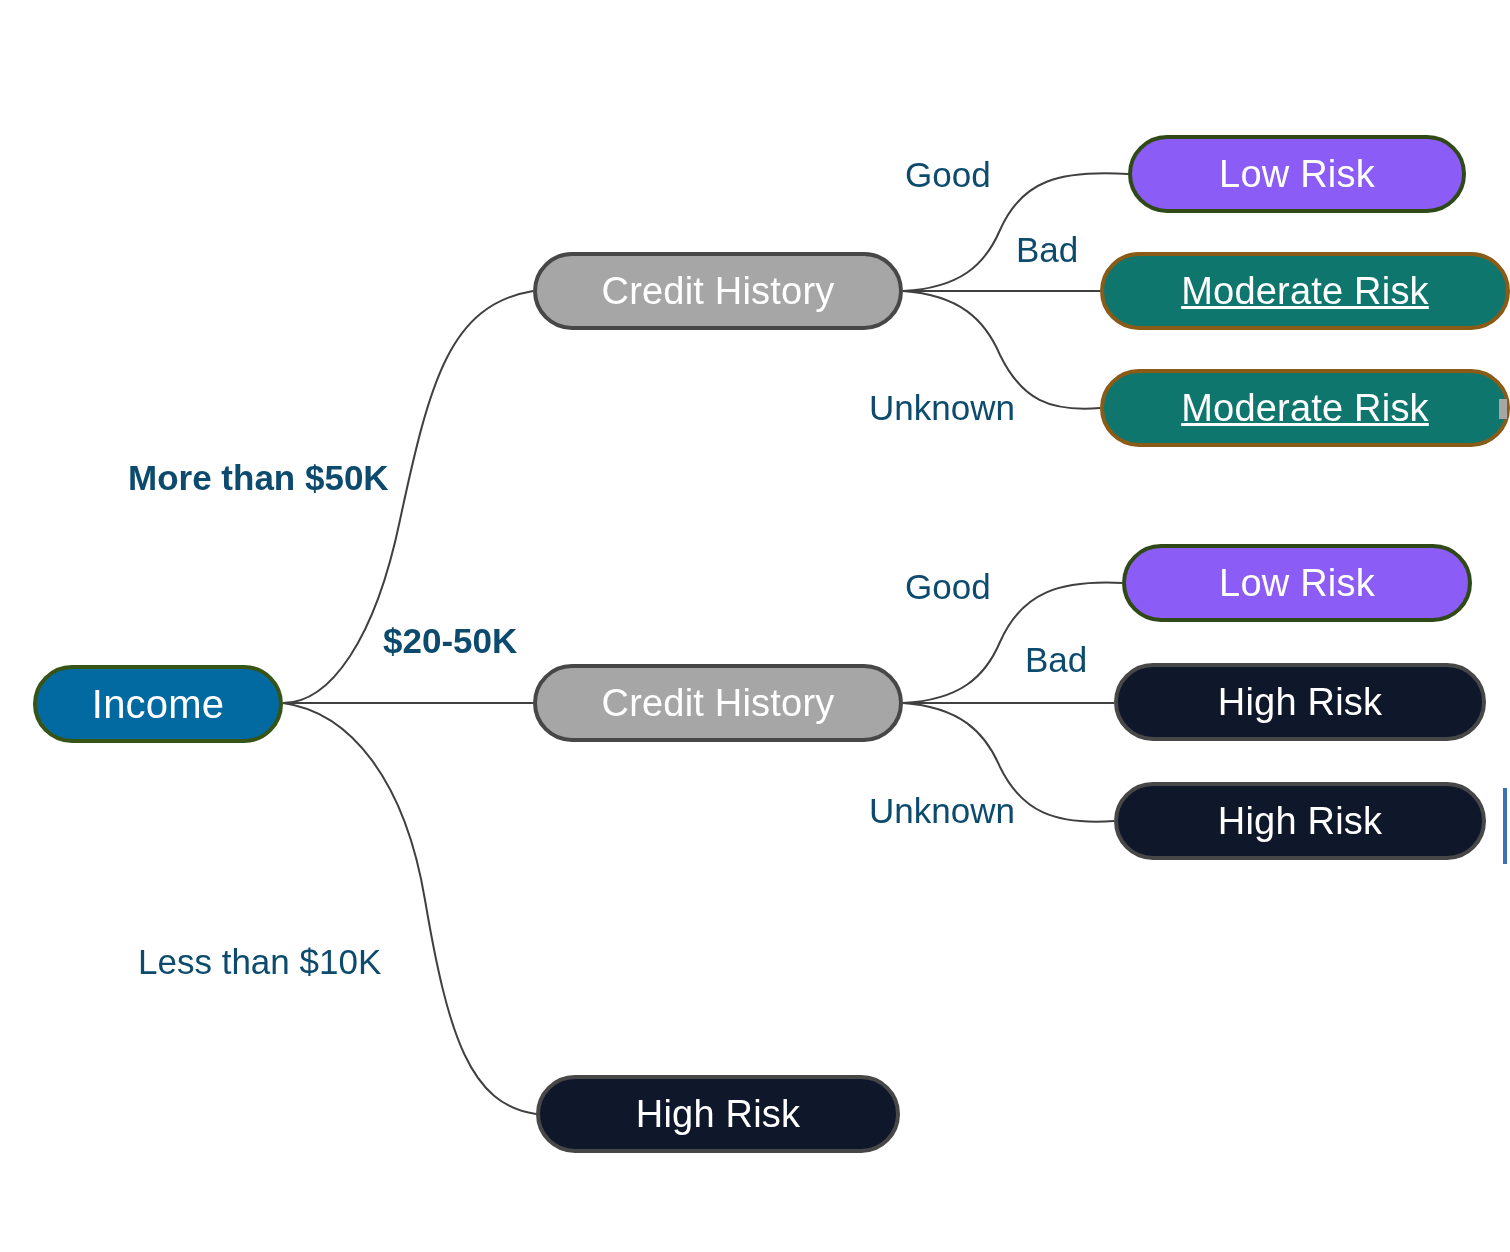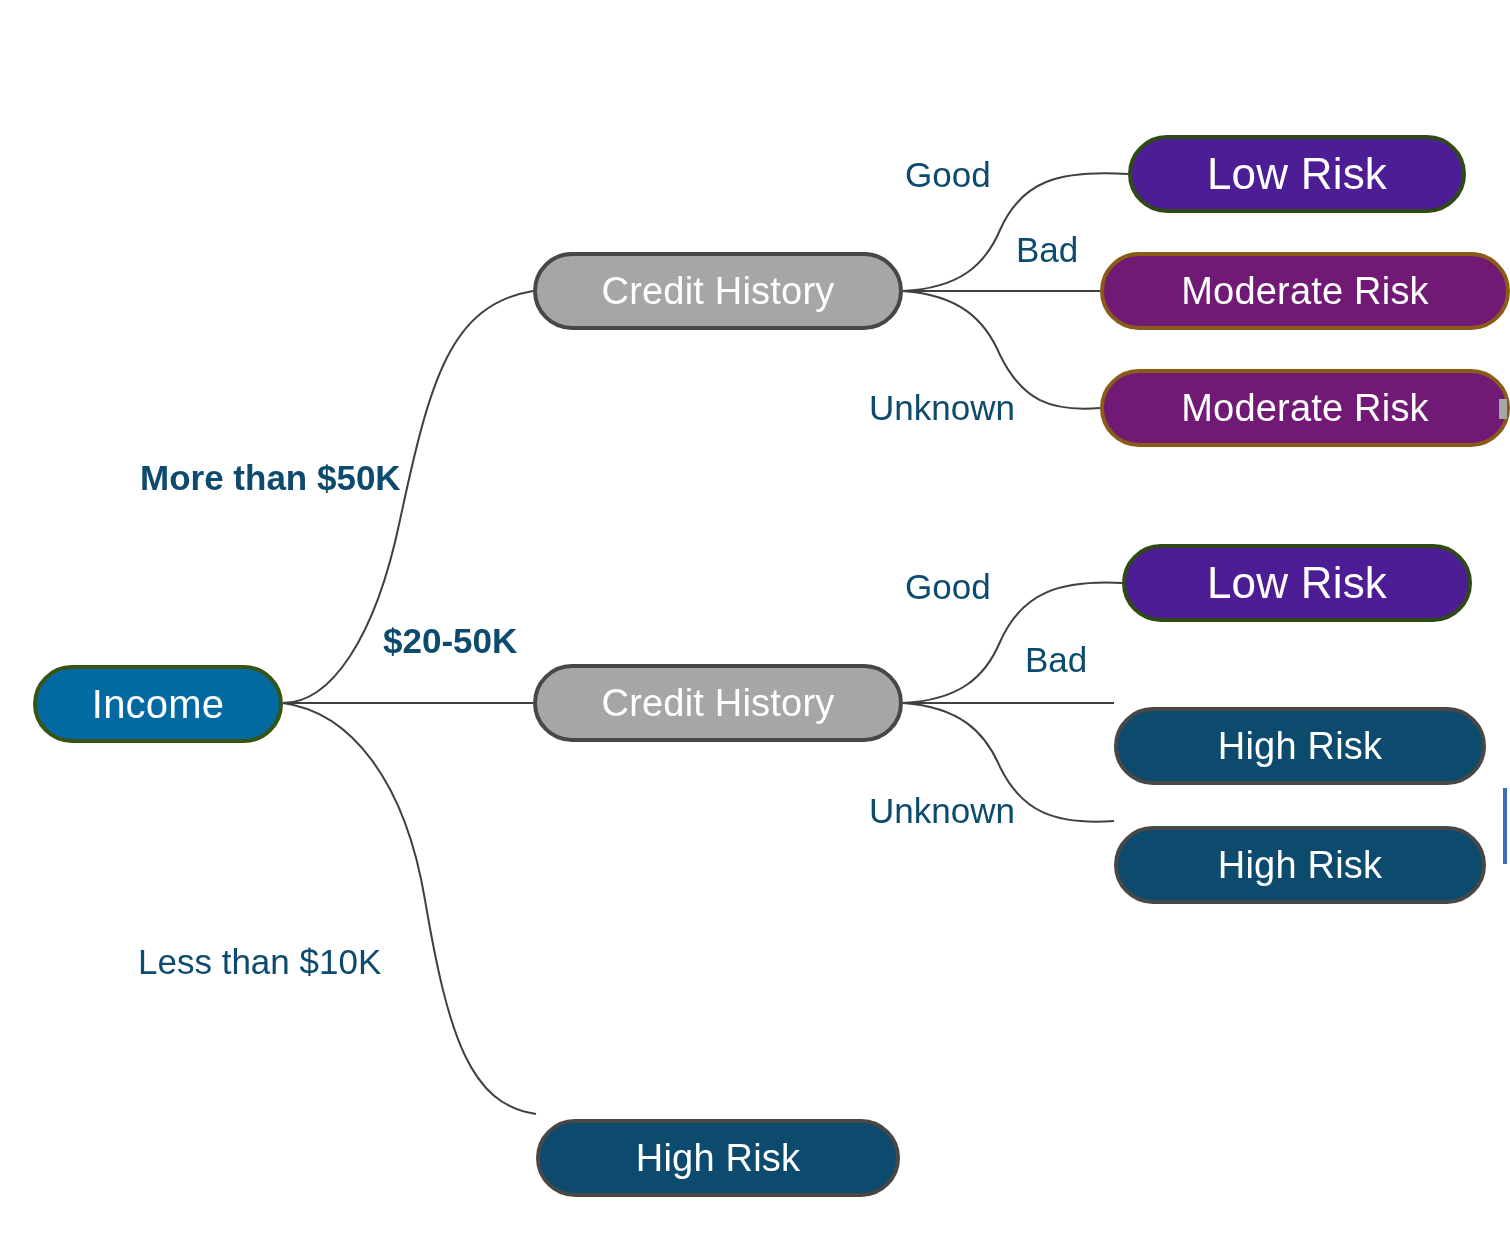--- a/index.html
+++ b/index.html
@@ -40,37 +40,37 @@
     border-radius: 60px;
     font-size: 40px;
   }
   .node-decision {
     background: #A6A6A6;
     border: 4px solid #474747;
     border-radius: 60px;
     font-size: 38px;
   }
   .node-low {
-    background: #4c1d95;
+    background: #8b5cf6;
     border: 4px solid #2F4A16;
     border-radius: 60px;
-    font-size: 44px;
+    font-size: 38px;
   }
   .node-moderate {
-    background: #701a75;
+    background: #0f766e;
     border: 4px solid #8A5A17;
     border-radius: 60px;
     font-size: 38px;
+    text-decoration: underline;
   }
   .node-high {
-    background: #0c4a6e;
+    background: #0f172a;
     border: 4px solid #474747;
     border-radius: 60px;
     font-size: 38px;
-    margin-top: 44px;
   }
   .edge-label {
     position: absolute;
     color: #0c4a6e;
     font-size: 35px;
     white-space: nowrap;
     z-index: 4;
   }
   .edge-label.bold {
     font-weight: 700;
@@ -129,21 +129,21 @@
         <span>High Risk</span>
       </div>
       <div class="node node-high" style="left: 1114px; top: 782px; width: 372px; height: 78px;">
         <span>High Risk</span>
       </div>
       <div class="node node-high" style="left: 536px; top: 1075px; width: 364px; height: 78px;">
         <span>High Risk</span>
       </div>
     </div>
   <div id="label-layer">
-      <div class="edge-label bold" style="left: 140px; top: 458px;">More than $50K</div>
+      <div class="edge-label bold" style="left: 128px; top: 458px;">More than $50K</div>
       <div class="edge-label bold" style="left: 383px; top: 621px;">$20-50K</div>
       <div class="edge-label" style="left: 138px; top: 942px;">Less than $10K</div>
       <div class="edge-label" style="left: 905px; top: 155px;">Good</div>
       <div class="edge-label" style="left: 1016px; top: 230px;">Bad</div>
       <div class="edge-label" style="left: 869px; top: 388px;">Unknown</div>
       <div class="edge-label" style="left: 905px; top: 567px;">Good</div>
       <div class="edge-label" style="left: 1025px; top: 640px;">Bad</div>
       <div class="edge-label" style="left: 869px; top: 791px;">Unknown</div>
     </div>
   <div id="artifact-layer">

